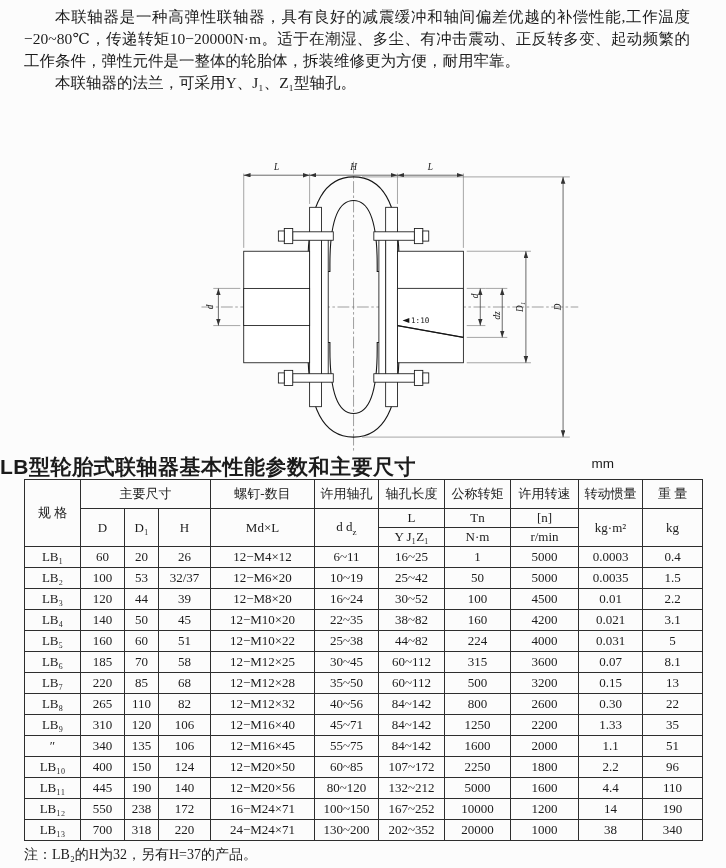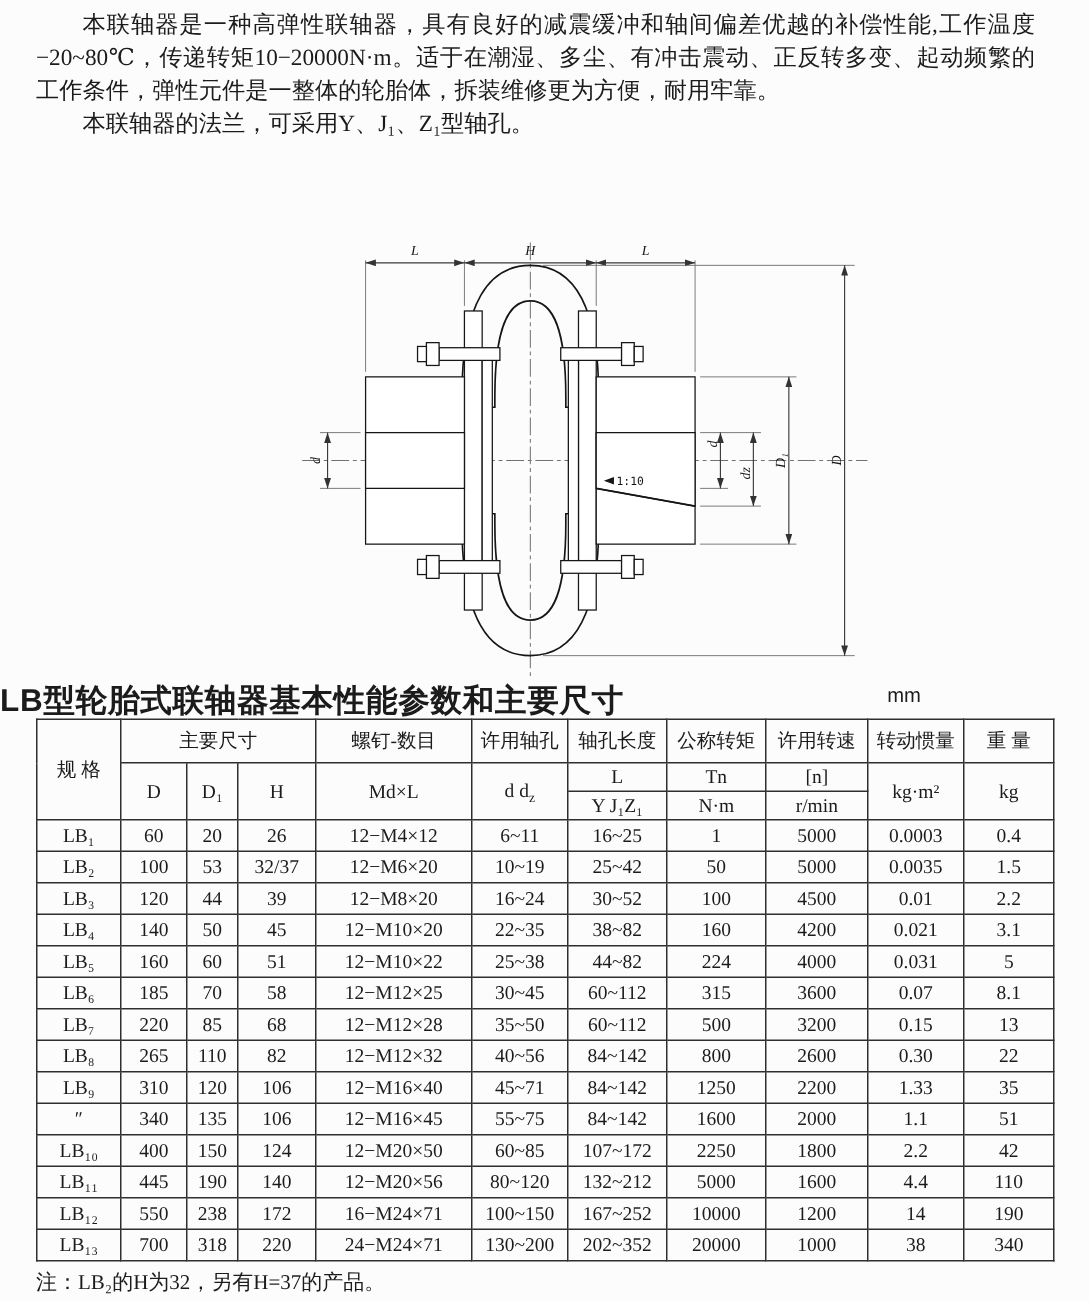--- a/index.html
+++ b/index.html
@@ -355,21 +355,21 @@
         <td>LB₁₀</td>
         <td>400</td>
         <td>150</td>
         <td>124</td>
         <td>12−M20×50</td>
         <td>60~85</td>
         <td>107~172</td>
         <td>2250</td>
         <td>1800</td>
         <td>2.2</td>
-        <td>42</td>
+        <td>96</td>
       </tr>
       <tr>
         <td>LB₁₁</td>
         <td>445</td>
         <td>190</td>
         <td>140</td>
         <td>12−M20×56</td>
         <td>80~120</td>
         <td>132~212</td>
         <td>5000</td>

